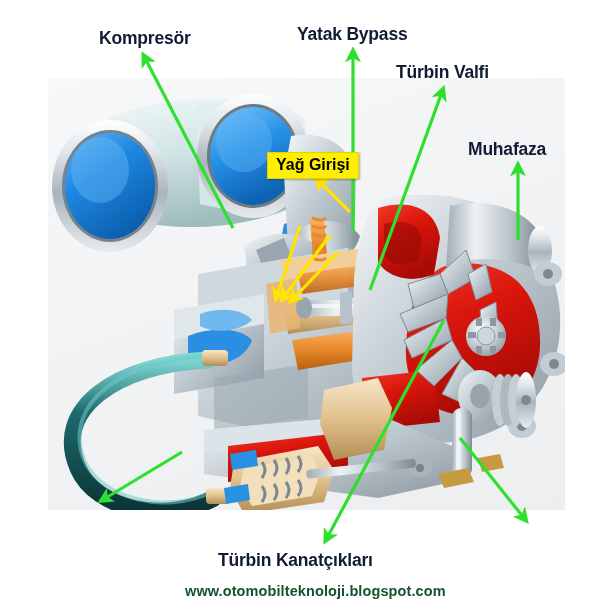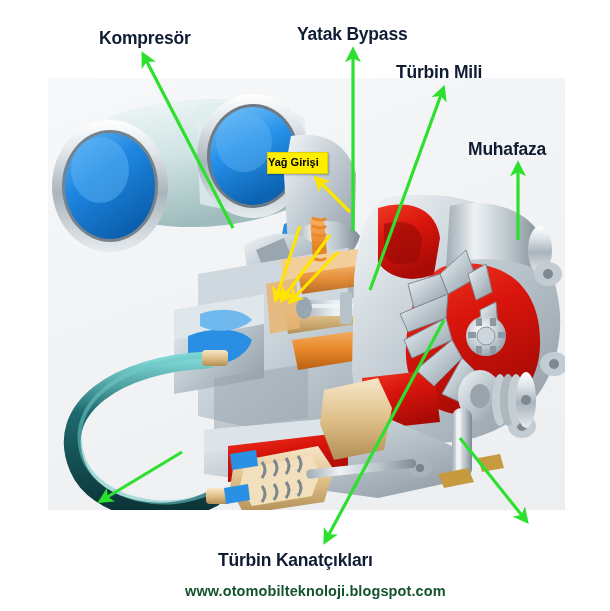--- a/index.html
+++ b/index.html
@@ -12,22 +12,22 @@
          background:linear-gradient(160deg,#f7f8f9 0%,#f2f3f5 45%,#eceef0 100%);
          overflow:hidden;}
 
   
   .lbl{position:absolute;color:#101c33;font-weight:bold;
        letter-spacing:-.2px;white-space:nowrap;line-height:1;}
   .lbl-lg{font-size:17.5px;}
 
   
   .ybox{position:absolute;background:#ffee00;color:#000000;font-weight:bold;
-        font-size:11px;white-space:nowrap;line-height:1;
-        padding:4px 8px 5px 0;border:1px solid #e2d200;
+        font-size:16px;white-space:nowrap;line-height:1;
+        padding:4px 8px 5px 8px;border:1px solid #e2d200;
         box-shadow:1px 1px 2px rgba(0,0,0,.3);}
 
   
   .url{position:absolute;color:#14532d;font-weight:bold;font-size:14.5px;
        white-space:nowrap;letter-spacing:.1px;}
 
   svg.ov{position:absolute;left:0;top:0;width:610px;height:611px;
          pointer-events:none;}
 </style>
 </head>
@@ -303,21 +303,21 @@
     <g stroke="#ffe400" stroke-width="3.2" marker-end="url(#headY)">
       <line x1="350" y1="212" x2="319" y2="181"></line>
       <line x1="330" y1="235" x2="284" y2="297"></line>
       <line x1="338" y1="252" x2="293" y2="299"></line>
       <line x1="300" y1="226" x2="277" y2="296"></line>
     </g>
   </svg>
 
   <div class="lbl lbl-lg" style="left:99px;top:30px">Kompresör</div>
   <div class="lbl lbl-lg" style="left:297px;top:26px">Yatak Bypass</div>
-  <div class="lbl lbl-lg" style="left:396px;top:64px">Türbin Mili</div>
+  <div class="lbl lbl-lg" style="left:396px;top:64px">Türbin Valfi</div>
   <div class="lbl lbl-lg" style="left:468px;top:141px">Muhafaza</div>
   <div class="lbl lbl-lg" style="left:218px;top:552px">Türbin Kanatçıkları</div>
 
   <div class="ybox" style="left:267px;top:152px">Yağ Girişi</div>
 
   <div class="url" style="left:185px;top:583px">www.otomobilteknoloji.blogspot.com</div>
 
 </div>
 
 </body></html>

